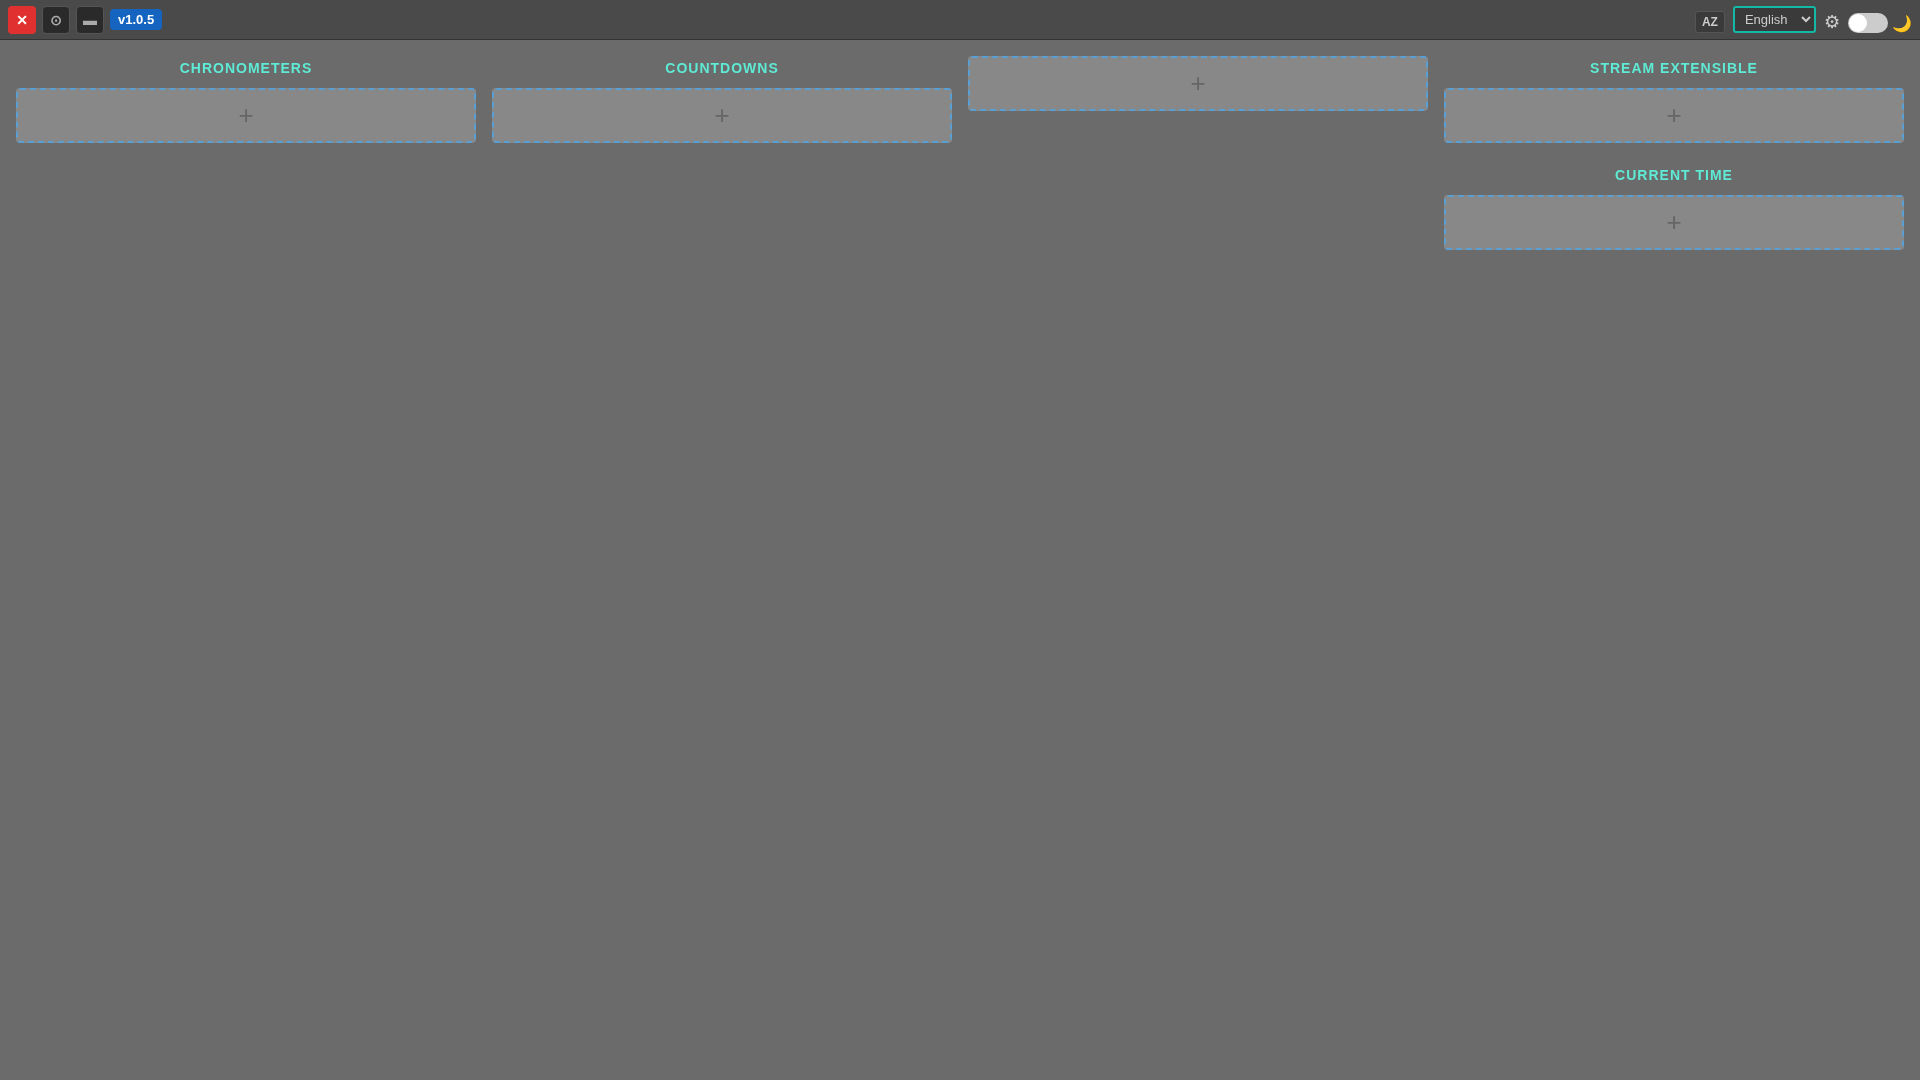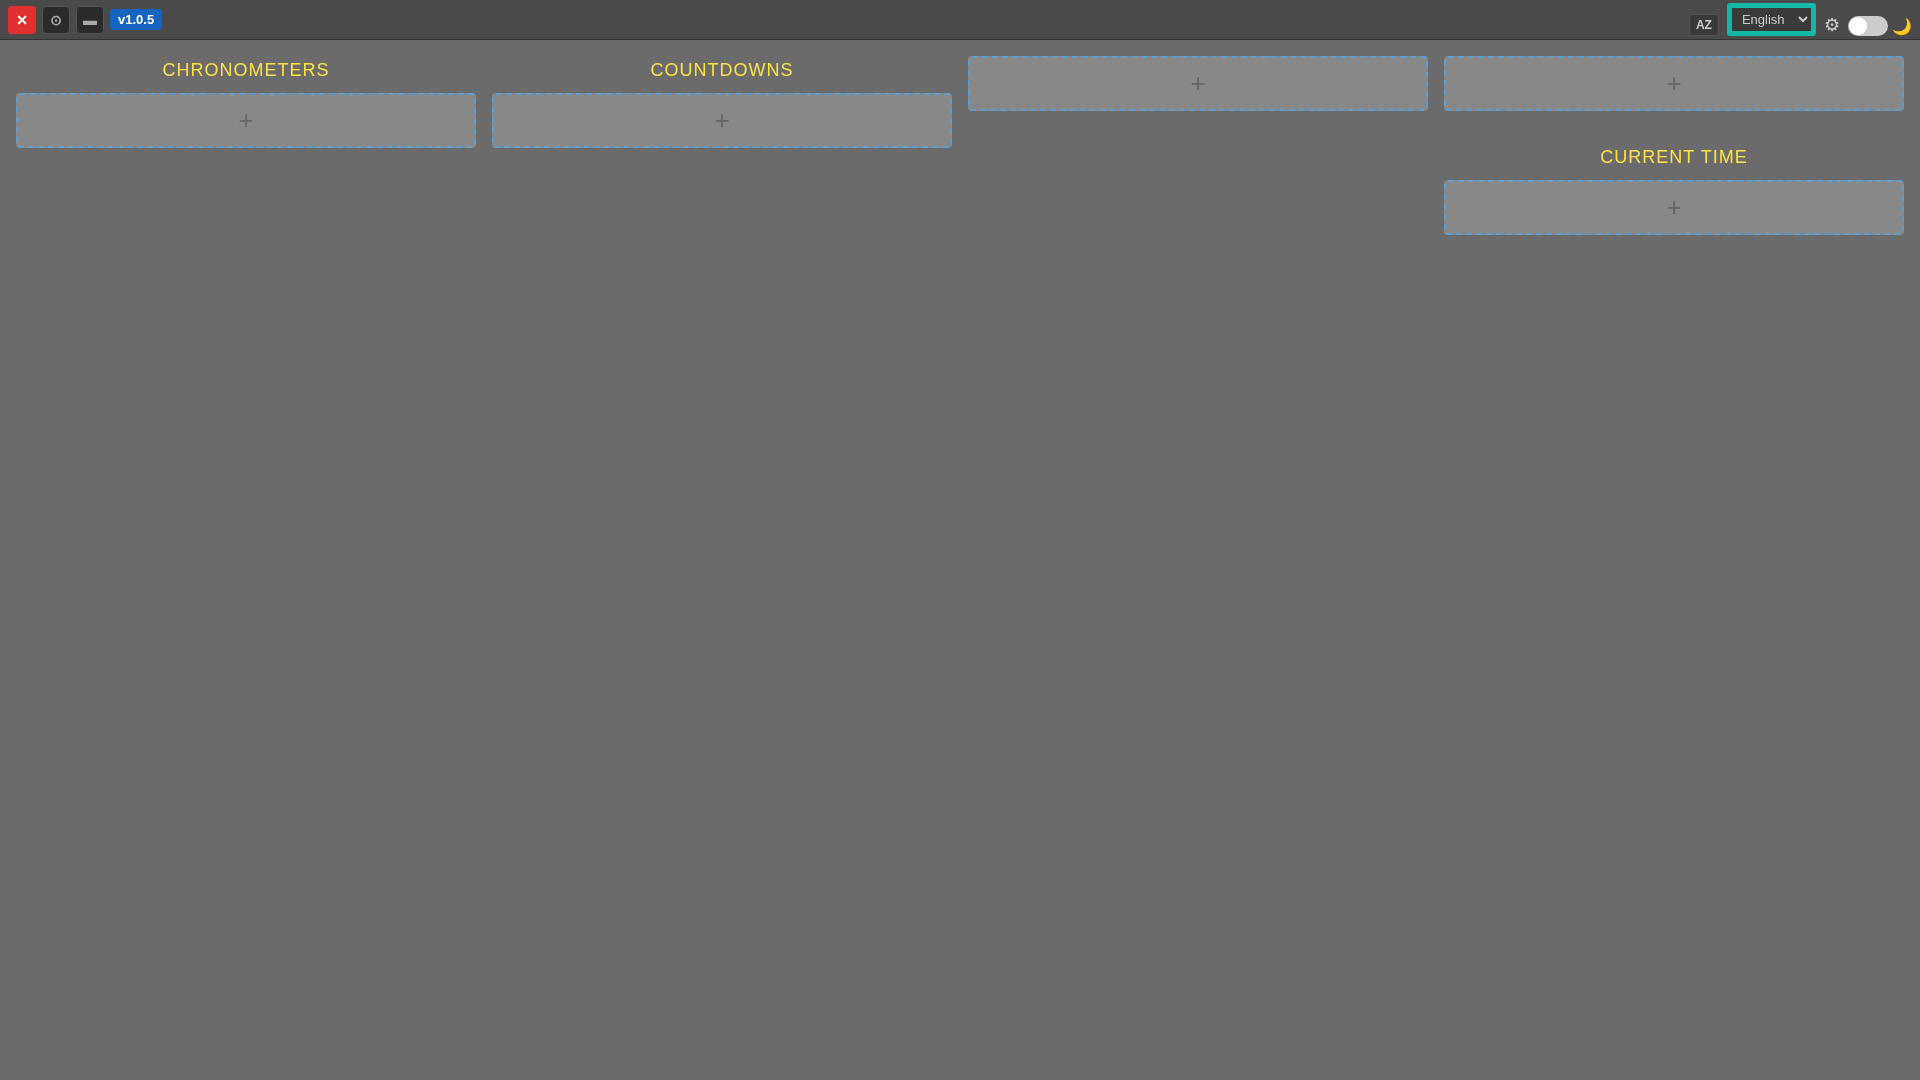--- a/index.html
+++ b/index.html
@@ -77,21 +77,21 @@
       font-size: 12px;
       font-weight: bold;
       padding: 3px 6px;
       border-radius: 3px;
       border: 1px solid #555;
     }
 
     .lang-select {
       background-color: #3a3a3a;
       color: #ccc;
-      border: 5px solid #14b8a6;
+      border: 2px solid #14b8a6;
       border-radius: 3px;
       padding: 3px 6px;
       font-size: 13px;
       cursor: pointer;
     }
 
     .settings-icon {
       color: #ccc;
       font-size: 18px;
       cursor: pointer;
@@ -139,23 +139,23 @@
 
     
     .column {
       flex: 1;
       display: flex;
       flex-direction: column;
       gap: 8px;
     }
 
     .column-title {
-      color: #fde047;
-      font-size: 18px;
-      font-weight: normal;
+      color: #5eead4;
+      font-size: 14px;
+      font-weight: bold;
       letter-spacing: 1px;
       text-align: center;
       padding: 4px 0;
     }
 
     
     .add-button {
       background-color: #888888;
       border: 2px dashed #5a9fd4;
       border-radius: 4px;
@@ -180,21 +180,21 @@
     .stream-section {
       display: flex;
       flex-direction: column;
       gap: 8px;
     }
 
     .current-time-section {
       display: flex;
       flex-direction: column;
       gap: 8px;
-      margin-top: 24px;
+      margin-top: 12px;
       justify-content: space-between;
     }
   </style>
 </head>
 <body>
 
 <div class="topbar">
   <div class="topbar-left">
     <div class="icon-btn icon-btn-red">
       <span>✕</span>
@@ -244,20 +244,21 @@
 
   <div class="column">
     <div class="add-button">
       <span>+</span>
     </div>
   </div>
 
   <div class="stream-current-wrapper">
 
     <div class="stream-section">
+      <div class="column-title">STREAM EXTENSIBLE</div>
       <div class="add-button">
         <span>+</span>
       </div>
     </div>
 
     <div class="current-time-section">
       <div class="column-title">CURRENT TIME</div>
       <div class="add-button">
         <span>+</span>
       </div>

